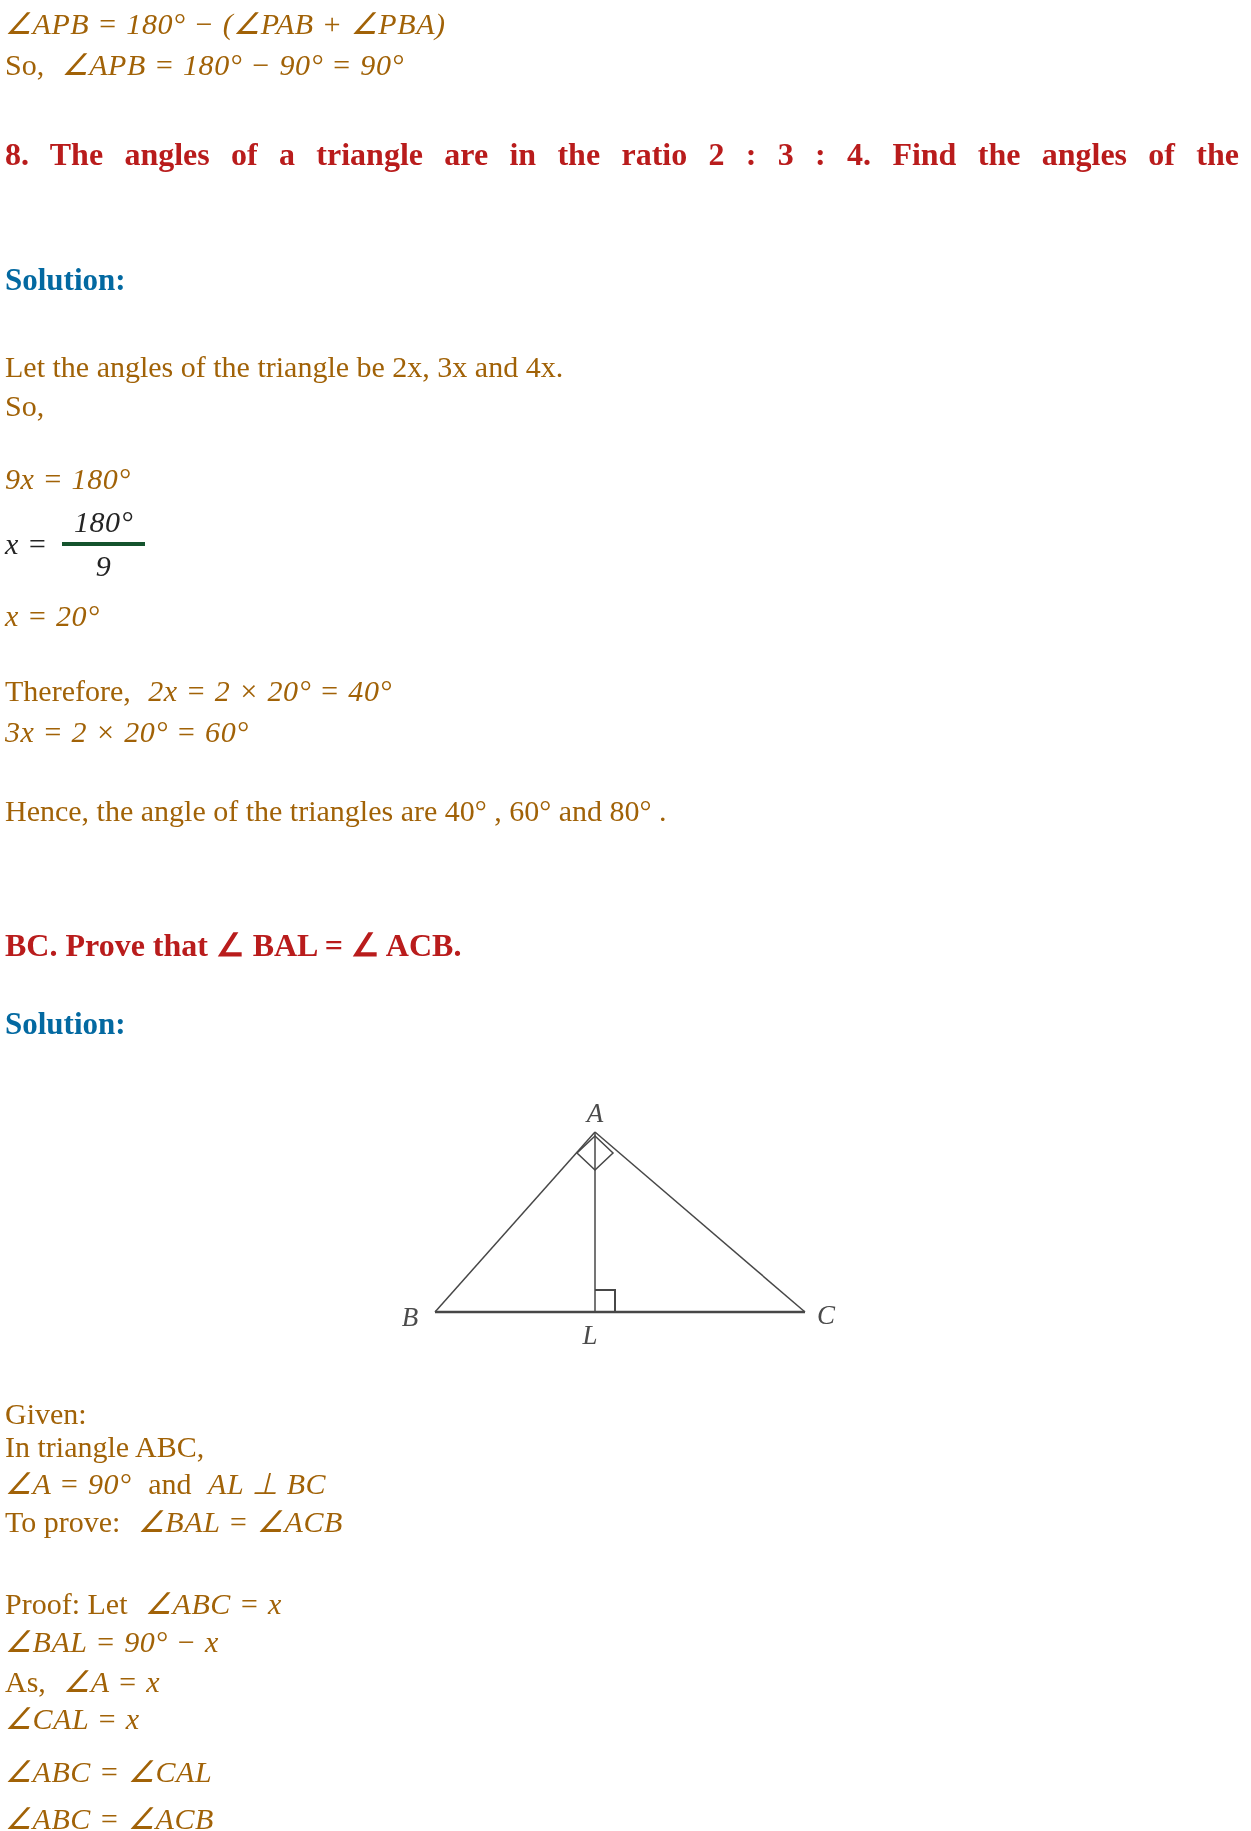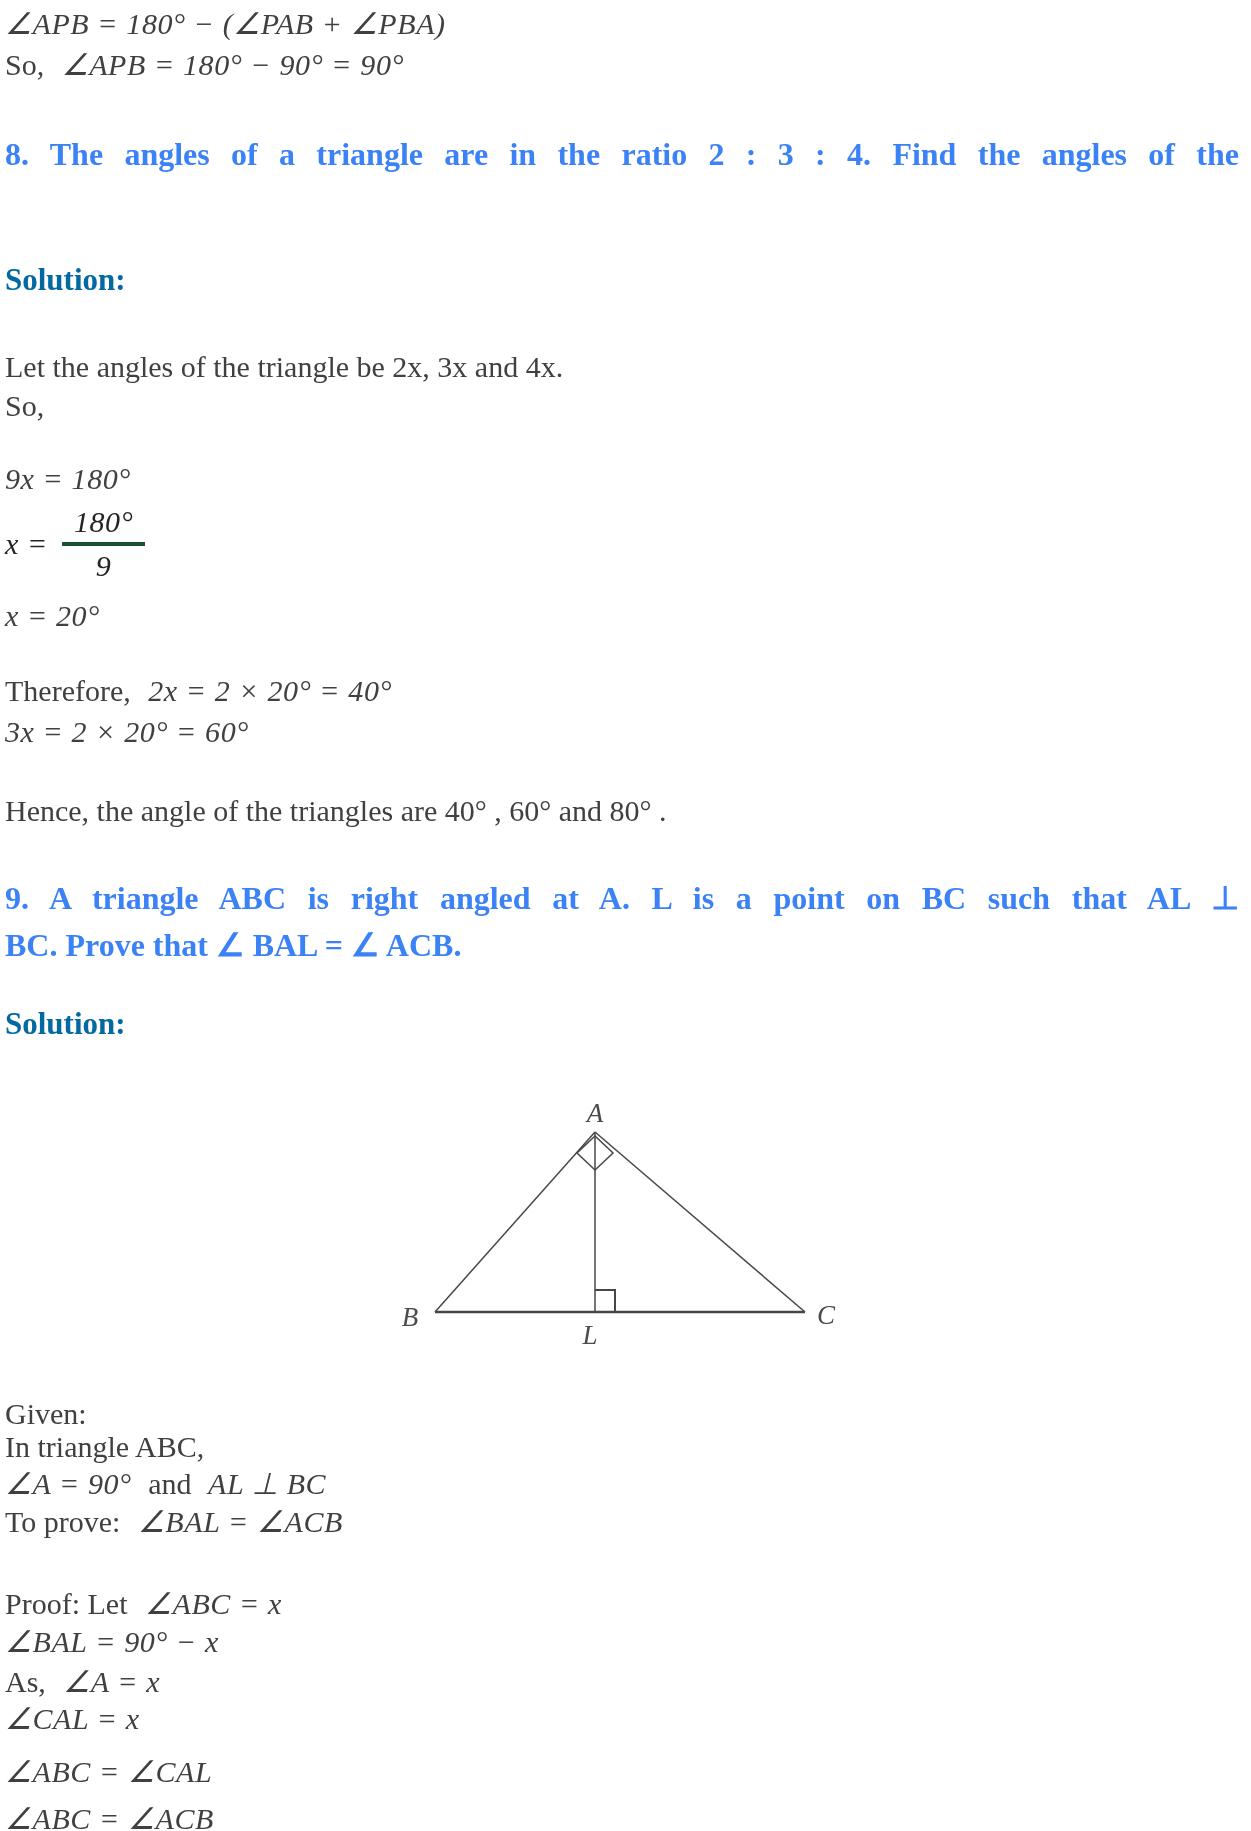--- a/index.html
+++ b/index.html
@@ -11,35 +11,35 @@
     font-family: "Liberation Serif", serif;
     color: #222222;
     overflow: hidden;
   }
   .line {
     position: absolute;
     left: 5px;
     font-size: 30px;
     line-height: 36px;
     white-space: nowrap;
-    color: #404040;
+    color: #a16207;
   }
   .rm { font-style: normal; }
   .mt { font-style: italic; letter-spacing: 0.6px; }
   .gap-r { margin-right: 10px; }
   .gap-lr { margin-left: 9px; margin-right: 9px; }
   .note { margin-left: 8px; }
   .heading-line {
     position: absolute;
     left: 5px;
     right: 12px;
     font-weight: 700;
     font-size: 32px;
     line-height: 40px;
-    color: #3b82f6;
+    color: #b91c1c;
     text-align: justify;
     text-align-last: justify;
     white-space: normal;
   }
   .heading-end {
     text-align: left;
     text-align-last: left;
   }
   .sol-label {
     position: absolute;
@@ -123,21 +123,20 @@
     <span class="rm gap-r">Therefore,</span>
     <span class="mt">2x = 2 × 20° = 40°</span>
   </div>
   <div class="line" style="top:714px">
     <span class="mt">3x = 2 × 20° = 60°</span>
   </div>
   <div class="line" style="top:793px">
     <span class="rm">Hence, the angle of the triangles are 40° , 60° and 80° .</span>
   </div>
 
-  <div class="heading-line" style="top:878px">9. A triangle ABC is right angled at A. L is a point on BC such that AL ⊥</div>
   <div class="heading-line heading-end" style="top:925px">BC. Prove that ∠ BAL = ∠ ACB.</div>
 
   <div class="sol-label" style="top:1006px">Solution:</div>
 
   <svg class="figure" viewBox="0 0 500 280">
     <g stroke="#474747" stroke-width="1.5" fill="none">
       <line x1="97" y1="230" x2="257" y2="50"></line>
       <line x1="467" y1="230" x2="257" y2="50"></line>
       <line x1="97" y1="230" x2="467" y2="230" stroke-width="2.6"></line>
       <line x1="257" y1="50" x2="257" y2="230"></line>

